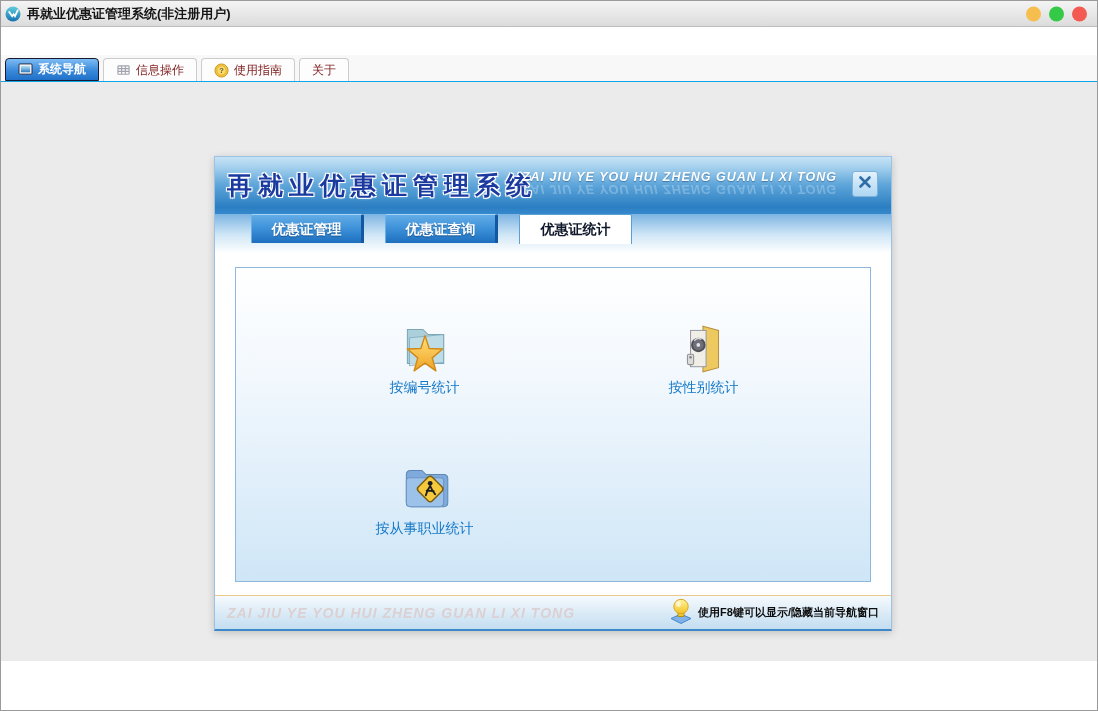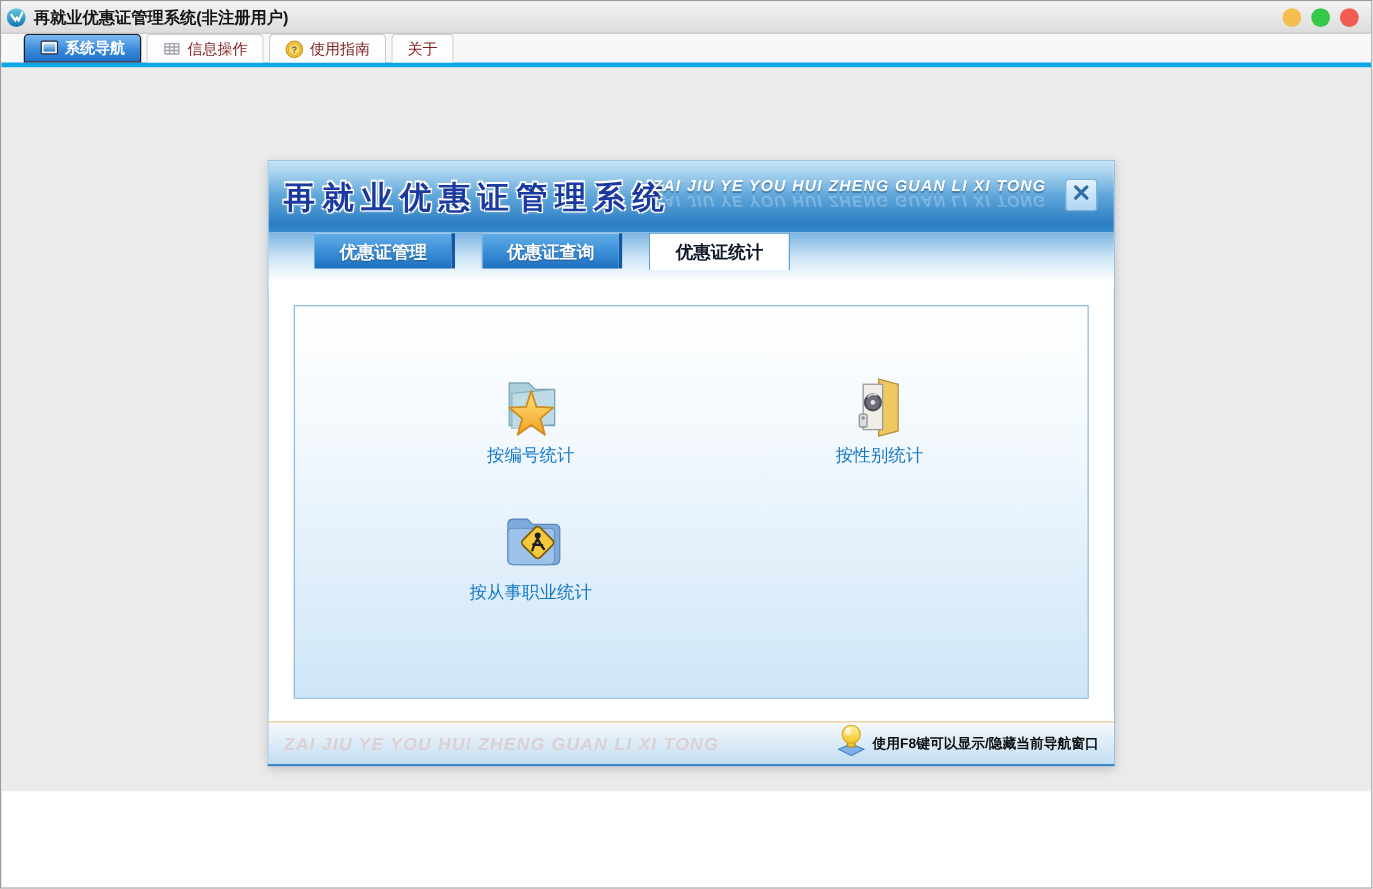--- a/index.html
+++ b/index.html
@@ -8,22 +8,22 @@
 
   
   .titlebar { height:26px; background:linear-gradient(#f4f4f4,#dcdcdc); border-bottom:1px solid #bdbdbd;
               display:flex; align-items:center; padding-left:4px; position:relative; }
   .titlebar .app-ic { width:16px; height:16px; margin-right:6px; display:inline-block; }
   .titlebar .wtitle { font-size:13px; font-weight:bold; color:#141414; }
   .lights { position:absolute; right:10px; top:50%; transform:translateY(-50%); display:flex; gap:8px; }
   .light { width:15px; height:15px; border-radius:50%; cursor:default; }
 
   
-  .toolbar { height:27px; background:#f8f8f8; border-bottom:4px solid #0ea5e9;
-             display:flex; align-items:flex-end; padding-left:18px; gap:4px; }
+  .toolbar { height:27px; background:#f8f8f8; border-bottom:1px solid #0ea5e9;
+             display:flex; align-items:flex-end; padding-left:4px; gap:4px;margin-top:28px; }
   .ttab { height:23px; display:flex; align-items:center; gap:5px; padding:0 12px;
           border:1px solid #cccccc; border-bottom:none; border-radius:4px 4px 0 0;
           background:#fdfdfd; font-size:12px; color:#7f1d1d; cursor:pointer; }
   .ttab.active { background:linear-gradient(#7cbcf4 0%, #3b8ada 55%, #1f70c8 100%);
                  border:1px solid #191930; color:#fff; font-weight:bold; }
   .ttab svg { display:block; }
 
   
   .desktop { height:579px; background:#ebebeb; }
 
@@ -48,23 +48,23 @@
   .dlg-tabstrip { height:46px; display:flex; align-items:flex-start; padding-left:36px; gap:21px;
       background:linear-gradient(180deg,#7db4e2 0%,#cfe6f6 45%,#ffffff 85%); position:relative; }
   .dtab { width:113px; height:29px; text-align:center; line-height:29px; font-size:14px; font-weight:bold;
       cursor:pointer; }
   .dtab.inactive { color:#fff; background:linear-gradient(#63ace6 0%,#3f93da 45%,#1d6fbe 100%);
       border-top:1px solid #a6d4f4; border-left:1px solid #6ab0e8; border-right:3px solid #1257a0;
       border-radius:2px 2px 0 0; text-shadow:0 1px 1px rgba(0,40,90,.5); }
   .dtab.active { color:#0f172a; background:#fff; border:1px solid #5aa0d4; border-bottom:none;
       border-radius:2px 2px 0 0; height:30px; margin-bottom:-1px; z-index:2; position:relative; }
 
-  .dlg-panel { margin:12px 20px; height:315px; border:1px solid #8cb8e0;
+  .dlg-panel { margin:7px 20px; height:315px; border:1px solid #8cb8e0;
       background:linear-gradient(180deg,#ffffff 0%,#f2f8fd 35%,#cfe6f7 100%);
-      display:grid; grid-template-columns:1fr 1fr; padding-top:50px; align-content:start; row-gap:30px; }
+      display:grid; grid-template-columns:1fr 1fr; padding-top:50px; align-content:start; row-gap:62px; }
   .launch { display:flex; flex-direction:column; align-items:center; cursor:pointer; width:160px;
       justify-self:center; }
   .launch:nth-child(1){ transform:translateX(30px); }
   .launch:nth-child(2){ transform:translateX(-8px); }
   .launch:nth-child(3){ transform:translateX(30px); }
   .launch:nth-child(4){ transform:translateX(-2px); }
   .launch .lic { width:58px; height:58px; }
   .launch .llabel { margin-top:3px; font-size:14px; color:#1478c8; white-space:nowrap; }
 
   .dlg-gap { height:6px; background:#fff; }

